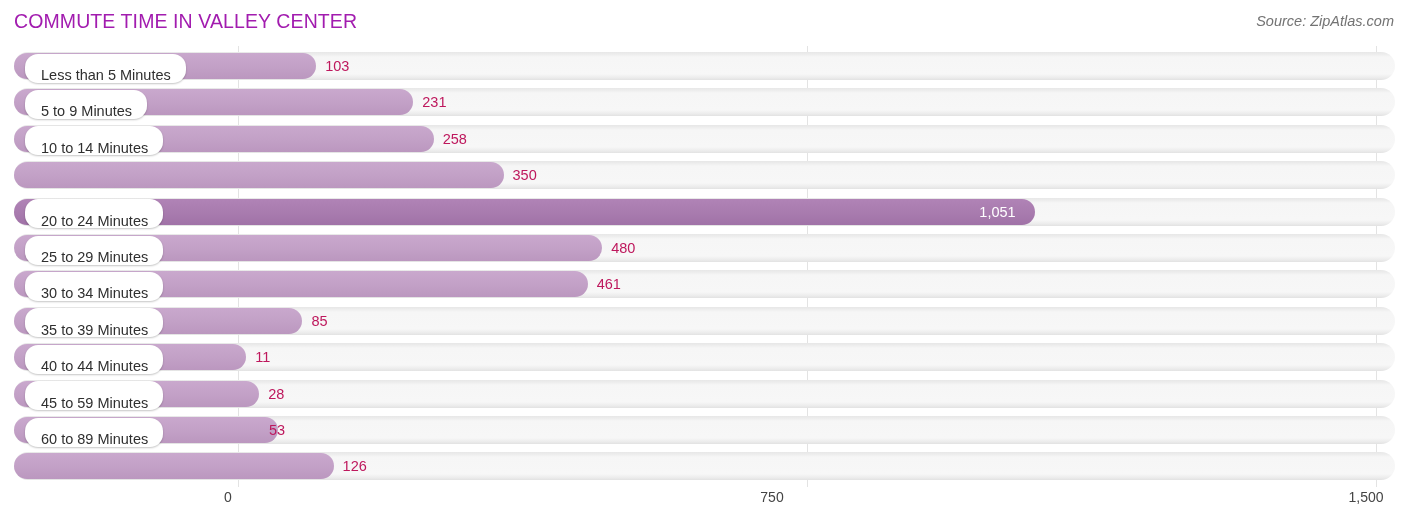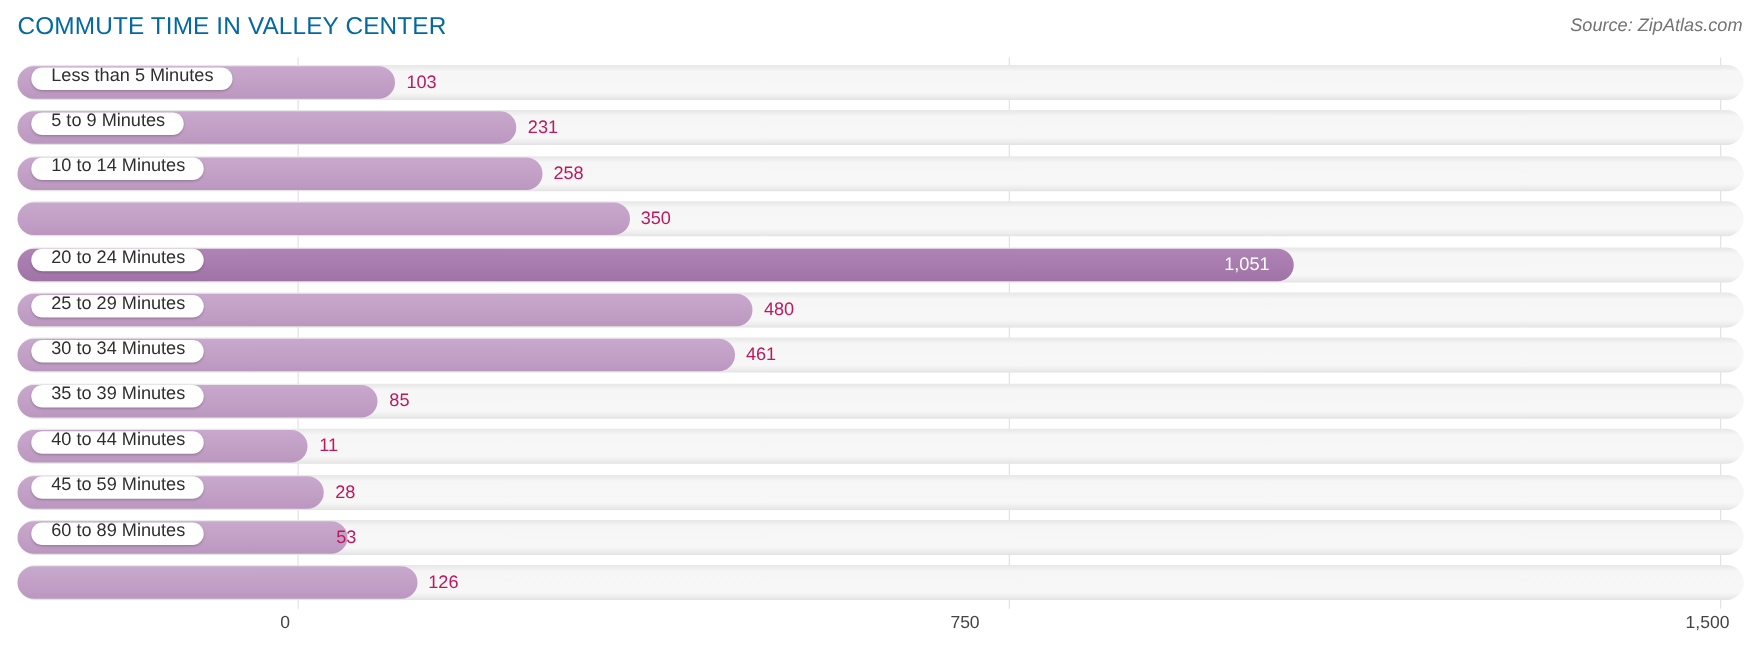--- a/index.html
+++ b/index.html
@@ -21,21 +21,21 @@
     left: 0; top: 0;
     width: 1406px;
     height: 46px;
   }
   .chart-title {
     position: absolute;
     left: 14px;
     top: 10px;
     font-size: 19.5px;
     letter-spacing: 0.1px;
-    color: #0369a1;
+    color: #a21caf;
     font-weight: 400;
     white-space: nowrap;
   }
   .source-note {
     position: absolute;
     right: 12px;
     top: 13px;
     font-size: 14.5px;
     font-style: italic;
     color: #737373;
@@ -101,26 +101,26 @@
     background: linear-gradient(to bottom, #c9a8cd 0%, #c2a0c6 55%, #bb97bf 100%);
   }
   .bar.highlight {
     background: linear-gradient(to bottom, #b083b6 0%, #a87bae 55%, #a072a7 100%);
   }
   
   .label-pill {
     position: absolute;
     left: 11px;
     top: 1.5px;
-    height: 18px;
+    height: 29px;
     border-radius: 13px;
     background: #ffffff;
     box-shadow: 0 1px 2px rgba(0,0,0,0.23);
     display: flex;
-    align-items: flex-start;
+    align-items: flex-end;
     padding: 0 15px 0 16px;
     box-sizing: border-box;
     white-space: nowrap;
   }
   .label-pill span {
     font-size: 14.5px;
     color: #2f2f2f;
     line-height: 1;
   }
   

